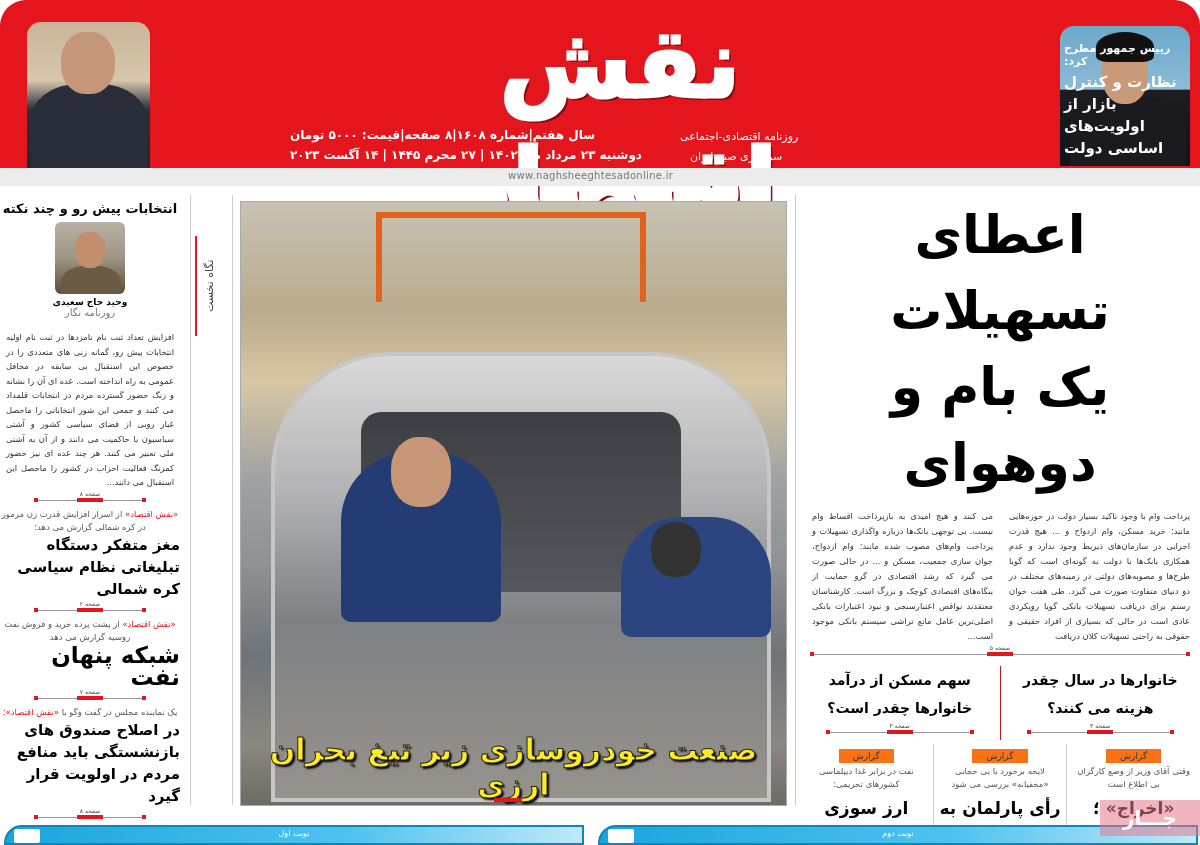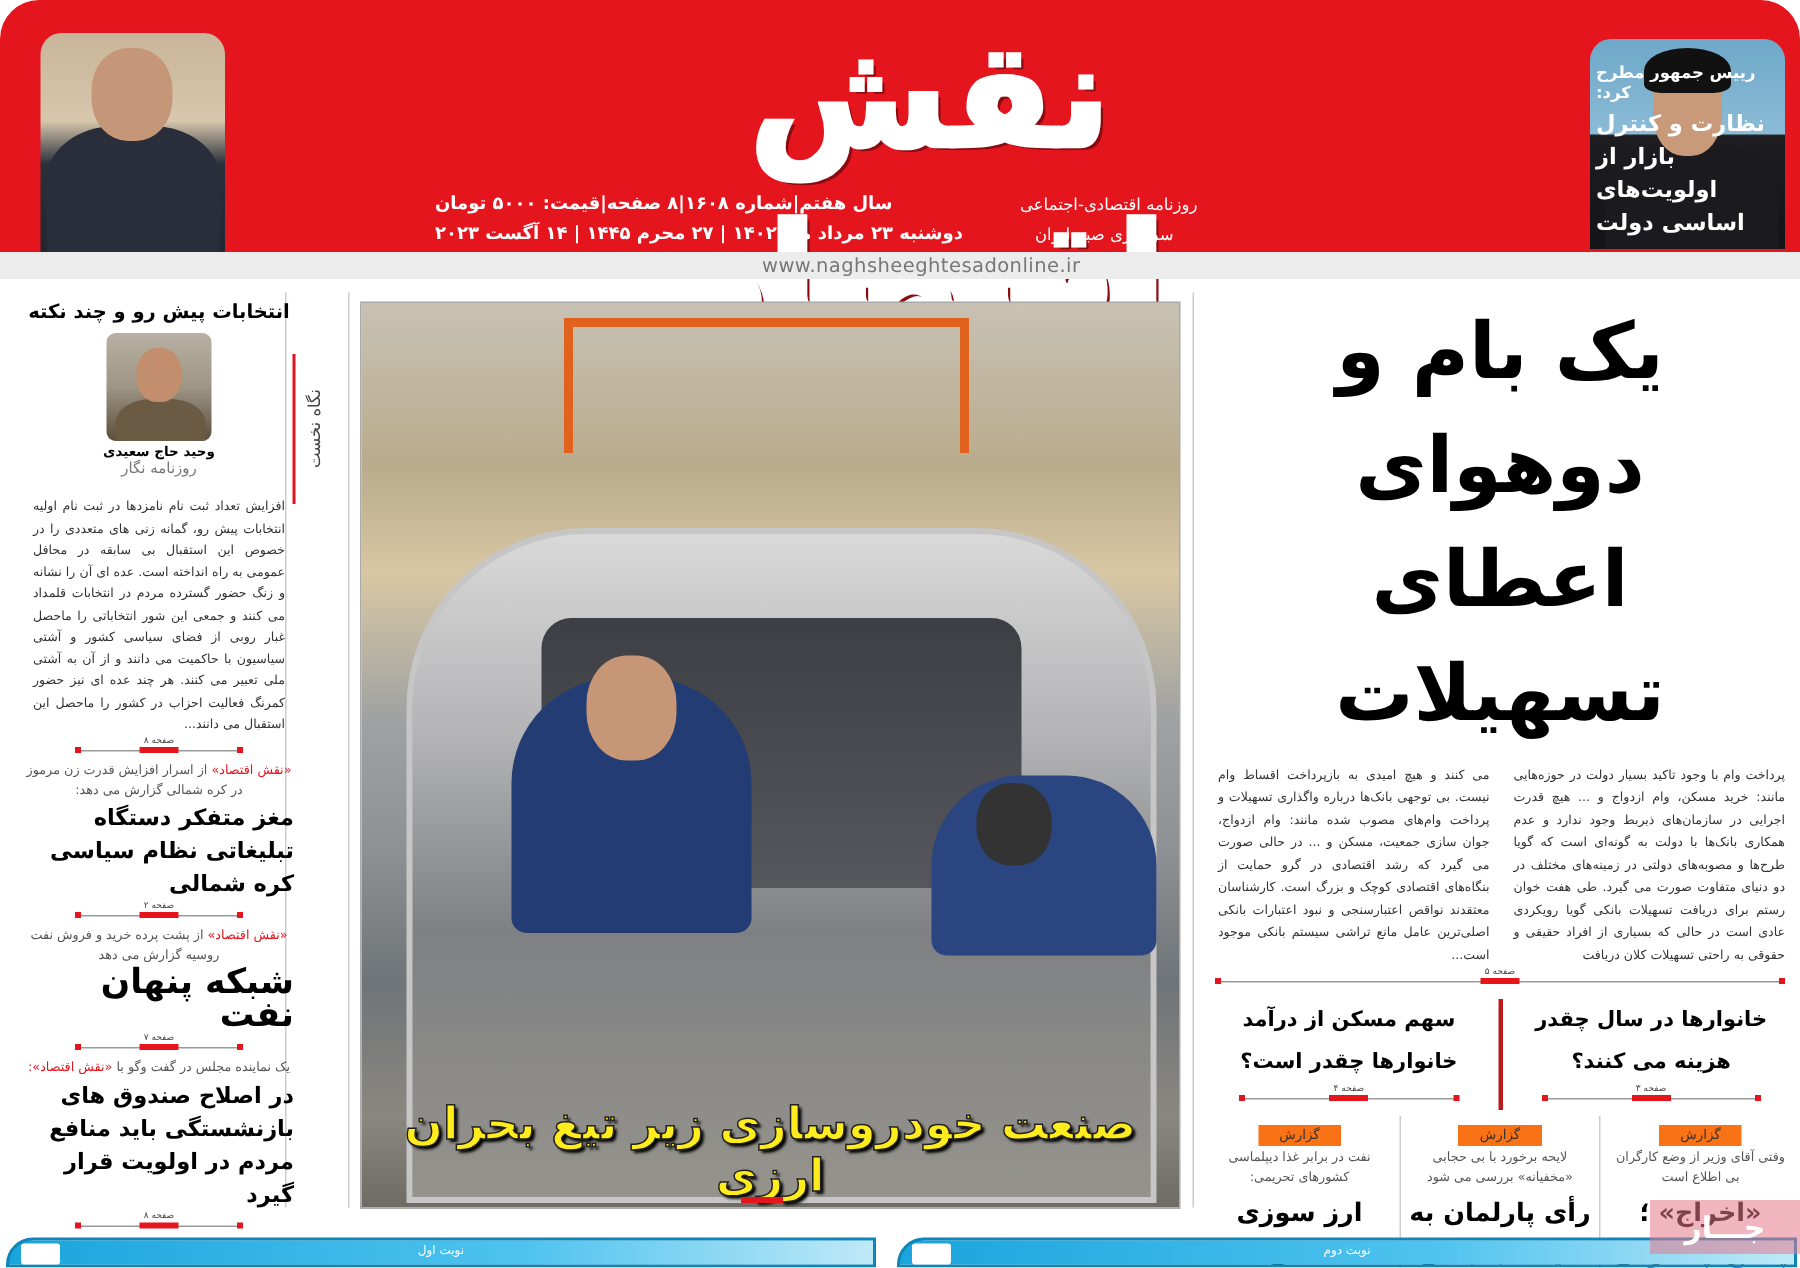--- a/index.html
+++ b/index.html
@@ -1,38 +1,38 @@
 <!DOCTYPE html>
 <html><head>
 <meta charset="utf-8">
 <style>
 *{box-sizing:border-box;margin:0;padding:0}
 body{width:1200px;height:845px;overflow:hidden;background:#fff;font-family:"DejaVu Sans",sans-serif;position:relative;direction:rtl}
 .masthead{position:absolute;left:0;top:0;width:1200px;height:168px;background:#e5151e;border-radius:26px 26px 0 0}
 .urlbar{position:absolute;left:0;top:168px;width:1200px;height:18px;background:#ececec}
-.urlbar span{position:absolute;left:508px;top:2px;font-size:13px;color:#777;direction:ltr;letter-spacing:.3px}
+.urlbar span{position:absolute;left:508px;top:2px;font-size:10px;color:#777;direction:ltr;letter-spacing:.3px}
 .logo{position:absolute;left:340px;top:4px;width:560px;height:120px;text-align:center;color:#fff;font-weight:bold;font-size:96px;line-height:120px;-webkit-text-stroke:3px #fff;text-shadow:3px 3px 0 #8a0b10;letter-spacing:-2px}
 .issue1{position:absolute;left:290px;top:128px;font-size:12px;color:#fff;font-weight:bold}
 .issue2{position:absolute;left:290px;top:148px;font-size:12px;color:#fff;font-weight:bold}
 .slogan1{position:absolute;left:680px;top:130px;font-size:11px;color:#fff}
 .slogan2{position:absolute;left:690px;top:150px;font-size:11px;color:#fff}
 .photo-r{position:absolute;left:1060px;top:26px;width:130px;height:140px;border-radius:14px 14px 0 0;background:linear-gradient(#6ea8c9 0,#8bbbd6 45%,#1e1e22 46%,#141418 100%);overflow:hidden}
 .photo-r .head{position:absolute;left:42px;top:18px;width:46px;height:60px;border-radius:40% 40% 45% 45%;background:#c99a7a}
 .photo-r .turban{position:absolute;left:36px;top:6px;width:58px;height:30px;border-radius:50% 50% 20% 20%;background:#111}
 .photo-r .robe{position:absolute;left:10px;top:70px;width:116px;height:80px;border-radius:40% 40% 0 0;background:#1a1a1f}
 .photo-l{position:absolute;left:27px;top:22px;width:123px;height:146px;border-radius:14px 14px 0 0;background:linear-gradient(#c9b59a,#d7c7ad 40%,#2a2f3a 60%,#222630);overflow:hidden}
 .photo-l .head{position:absolute;left:34px;top:10px;width:54px;height:62px;border-radius:45%;background:#c59678}
 .photo-l .suit{position:absolute;left:4px;top:62px;width:116px;height:90px;border-radius:40% 40% 0 0;background:#2a2e3a}
 .tease-r{position:absolute;right:18px;top:42px;width:118px;color:#fff;text-align:left}
 .tease-l{position:absolute;left:155px;top:40px;width:60px;color:#fff;text-align:right}
 .kick{font-size:11px;font-weight:bold;margin-bottom:3px}
 .tt{font-size:15px;font-weight:bold;line-height:22px}
 .pg{display:inline-block;font-size:7px;background:#fff;color:#e5151e;padding:0 3px;margin-top:2px}
 .vline{position:absolute;top:195px;width:1px;height:610px;background:#ccc}
-.lcol{position:absolute;left:16px;top:195px;width:180px}
+.lcol{position:absolute;left:0;top:195px;width:180px}
 .lcol .h{font-size:13px;font-weight:bold;text-align:center;margin-top:6px}
 .avatar{width:70px;height:72px;margin:6px auto 0;background:linear-gradient(#b8b0a2,#9e9585 50%,#5b4d3a);border-radius:6px;position:relative;overflow:hidden}
 .avatar .hd{position:absolute;left:20px;top:10px;width:30px;height:36px;border-radius:45%;background:#c28e6d}
 .avatar .bd{position:absolute;left:6px;top:44px;width:60px;height:40px;border-radius:40% 40% 0 0;background:#6b5b44}
 .author{text-align:center;font-size:9px;font-weight:bold;margin-top:3px}
 .role{text-align:center;font-size:10px;color:#777}
 .body{font-size:8.4px;line-height:14.5px;color:#333;text-align:justify;padding:0 6px;margin-top:12px}
 .sep{position:relative;height:10px;margin:4px 34px}
 .sep:before{content:"";position:absolute;left:0;right:0;top:6px;height:1px;background:#999}
 .sep .bar{position:absolute;left:50%;margin-left:-13px;top:4px;width:26px;height:4px;background:#e5151e}
@@ -54,21 +54,21 @@
 .hero .kick2{position:absolute;left:0;right:0;top:505px;text-align:center;font-size:12px;font-weight:bold;color:#ffec1e;text-shadow:1px 1px 2px #000}
 .hero .big{position:absolute;left:0;right:0;top:530px;text-align:center;font-size:30px;font-weight:bold;color:#ffec1e;-webkit-text-stroke:1px #222;text-shadow:2px 2px 2px #000}
 .hero .pgb{position:absolute;left:253px;top:596px;width:28px;height:4px;background:#e5151e}
 .rcol{position:absolute;left:800px;top:195px;width:400px}
 .rkick{font-size:12px;font-weight:bold;text-align:center;line-height:19px;margin-top:3px}
 .rhead{font-size:52px;font-weight:bold;text-align:center;line-height:76px;margin-top:2px;letter-spacing:-1px}
 .cols{display:flex;gap:16px;margin-top:8px;padding:0 10px 0 12px}
 .cols p{flex:1;font-size:8.4px;line-height:15px;color:#333;text-align:justify}
 .boxrow{display:flex;margin-top:8px}
 .boxrow .b{flex:1;text-align:center;padding:0 6px}
-.boxrow .b+.b{border-right:3px solid #b91c1c}
+.boxrow .b+.b{border-right:1px solid #b91c1c}
 .q{font-size:14px;font-weight:bold;line-height:28px}
 .rep{display:flex;margin-top:4px}
 .rep .c{flex:1;text-align:center;padding:0 4px}
 .rep .c+.c{border-right:1px solid #ccc}
 .tag{display:inline-block;background:#f97316;font-size:9px;padding:2px 14px;color:#333}
 .rep .k{font-size:8.5px;color:#555;line-height:13px;margin-top:2px}
 .rep .t{font-size:17px;font-weight:bold;line-height:27px;margin-top:4px}
 .footer{position:absolute;top:825px;height:20px;border-radius:18px 0 0 0;background:linear-gradient(90deg,#1aa5dd,#4fc3ef 60%,#bfe9f7);border:2px solid #0f85b8}
 .footer span{position:absolute;left:50%;top:2px;transform:translateX(-50%);font-size:8px;color:#fff}
 .fl{position:absolute;left:8px;top:2px;width:26px;height:14px;background:#fff;border-radius:2px}
@@ -161,22 +161,22 @@
   <div class="w1"></div>
     <div class="w1h"></div>
   <div class="w2"></div>
     <div class="w2h"></div>
   <div class="big">صنعت خودروسازی زیر تیغ بحران ارزی</div>
   <div class="pgb"></div>
 </div>
 
 <div class="rcol">
   <div class="rhead">
+      <div>اعطای تسهیلات</div>
       <div>یک بام و دوهوای</div>
-      <div>اعطای تسهیلات</div>
     </div>
   <div class="cols">
     <p>پرداخت وام با وجود تاکید بسیار دولت در حوزه‌هایی مانند: خرید مسکن، وام ازدواج و ... هیچ قدرت اجرایی در سازمان‌های ذیربط وجود ندارد و عدم همکاری بانک‌ها با دولت به گونه‌ای است که گویا طرح‌ها و مصوبه‌های دولتی در زمینه‌های مختلف در دو دنیای متفاوت صورت می گیرد. طی هفت خوان رستم برای دریافت تسهیلات بانکی گویا رویکردی عادی است در حالی که بسیاری از افراد حقیقی و حقوقی به راحتی تسهیلات کلان دریافت</p>
     <p>می کنند و هیچ امیدی به بازپرداخت اقساط وام نیست. بی توجهی بانک‌ها درباره واگذاری تسهیلات و پرداخت وام‌های مصوب شده مانند: وام ازدواج، جوان سازی جمعیت، مسکن و ... در حالی صورت می گیرد که رشد اقتصادی در گرو حمایت از بنگاه‌های اقتصادی کوچک و بزرگ است. کارشناسان معتقدند نواقص اعتبارسنجی و نبود اعتبارات بانکی اصلی‌ترین عامل مانع تراشی سیستم بانکی موجود است...</p>
   </div>
   <div class="sep" style="margin:4px 10px">
       <span class="pl">صفحه ۵</span>
       <span class="d1"></span>
       <span class="bar"></span>
       <span class="d2"></span>

